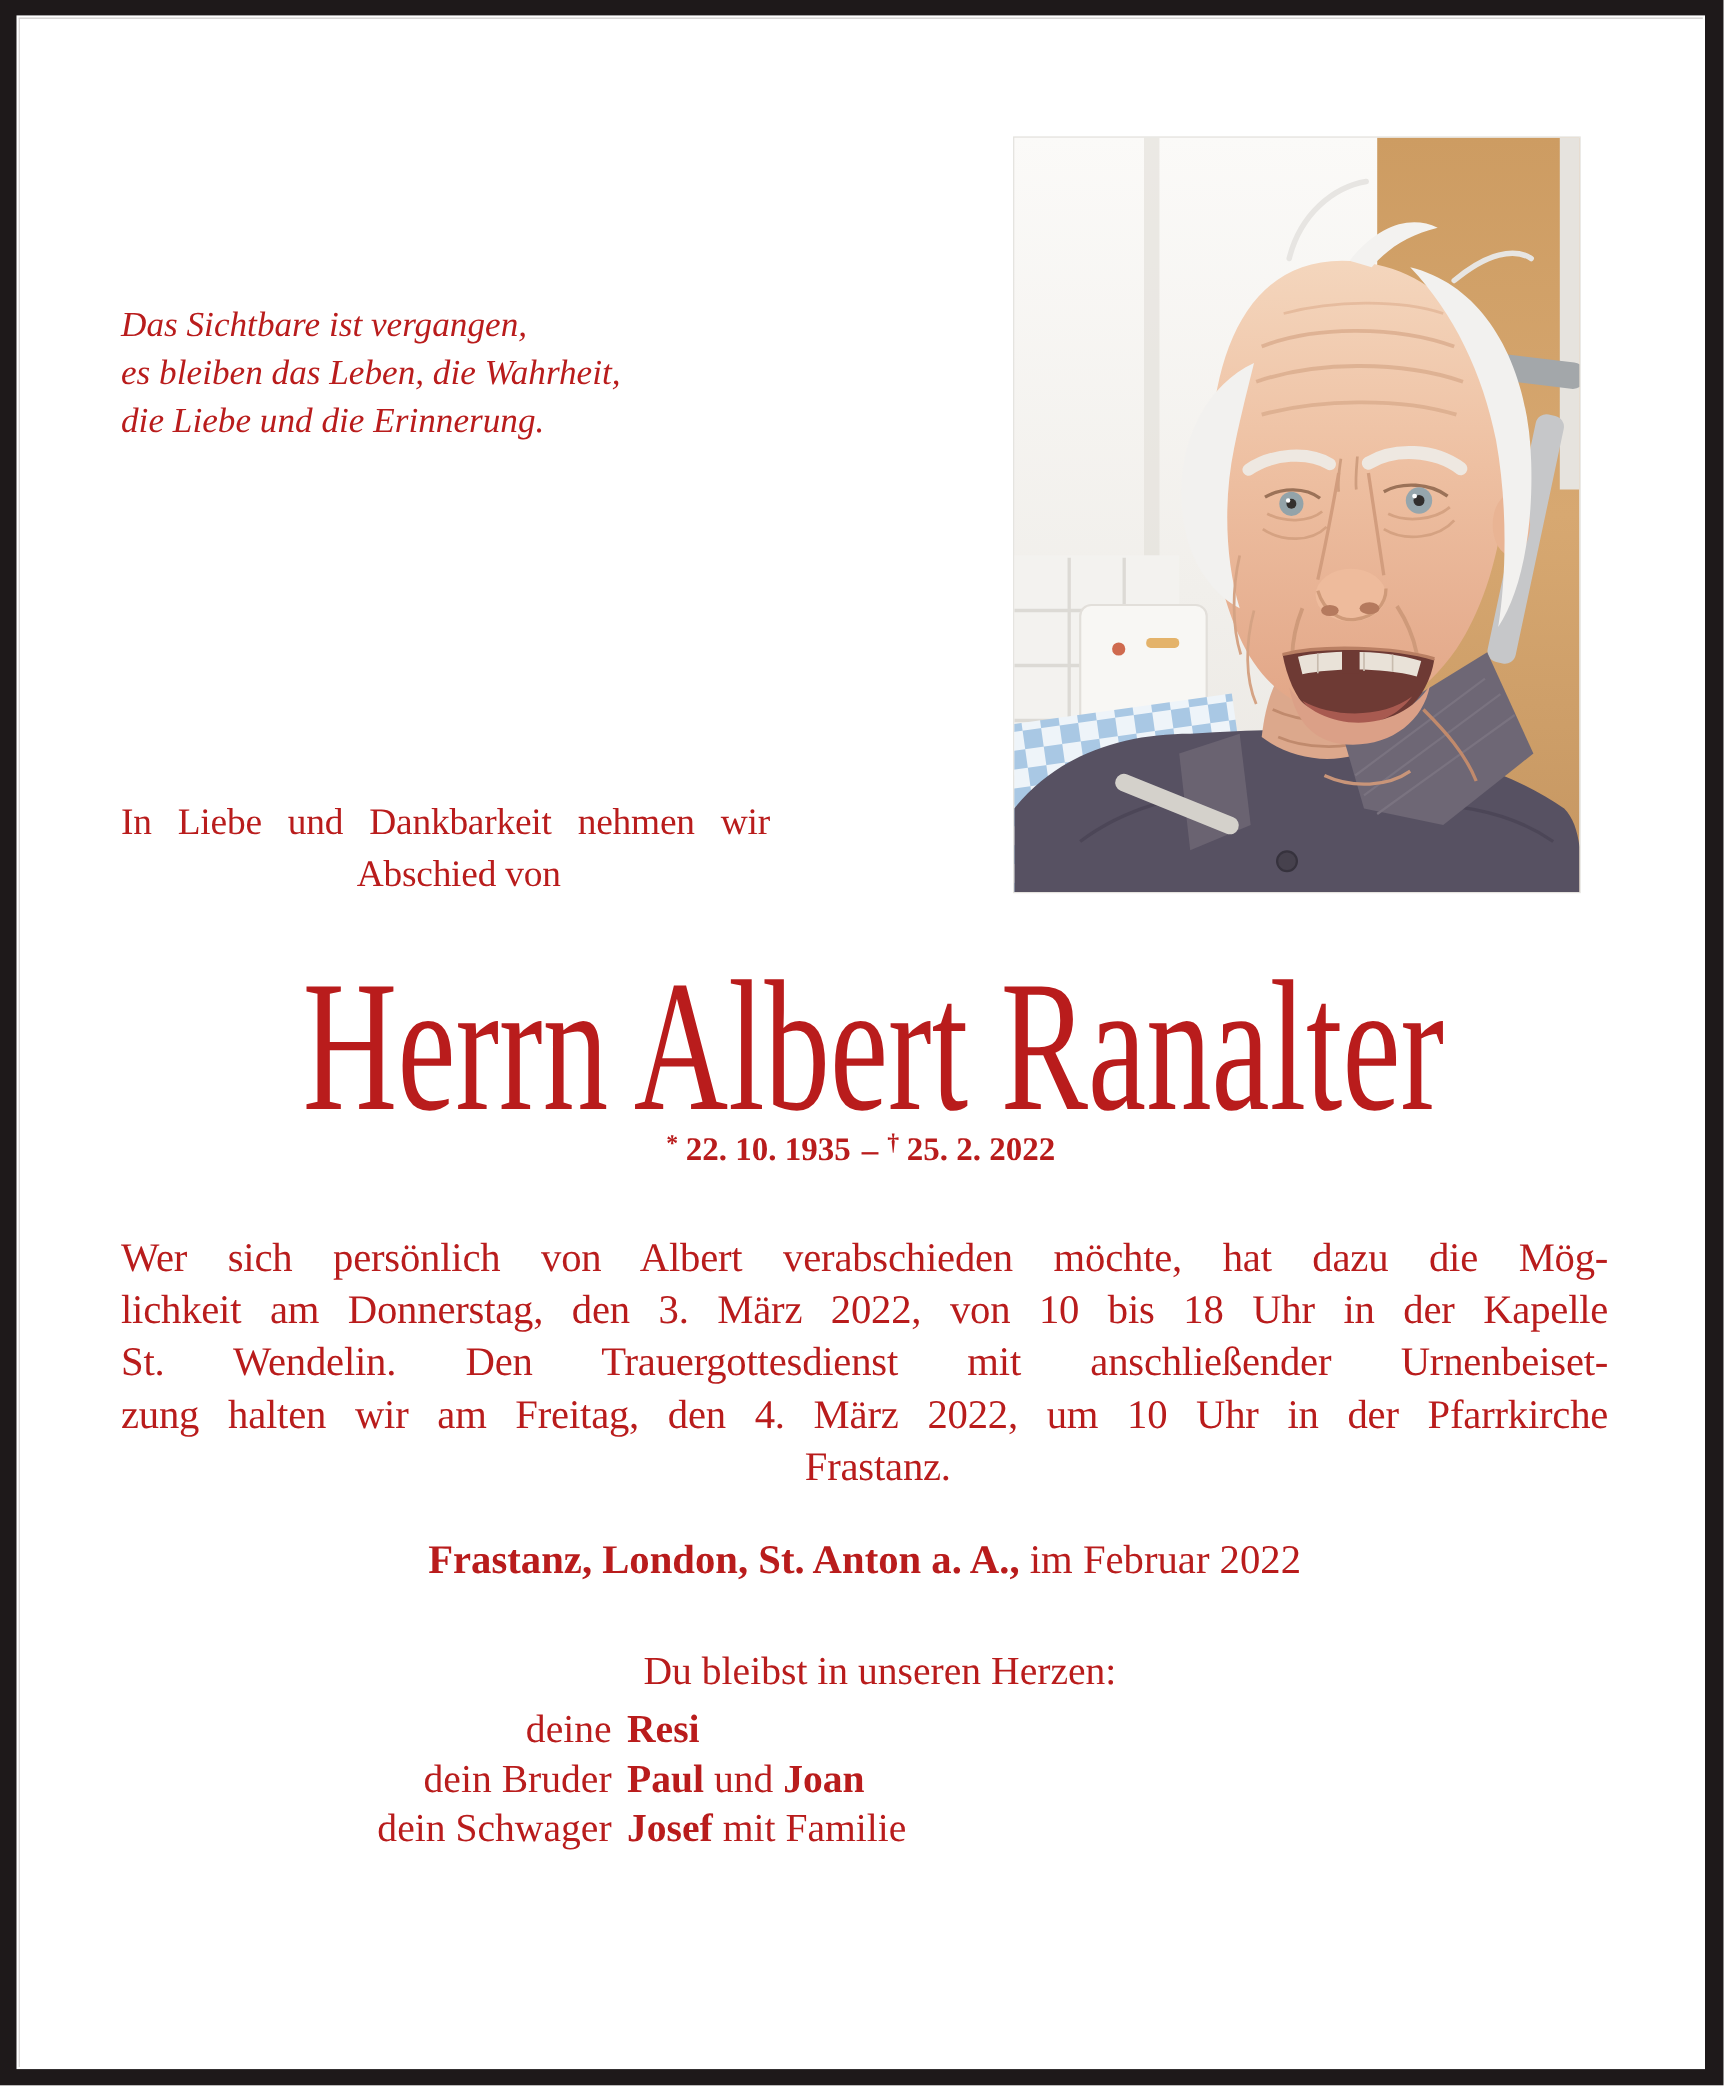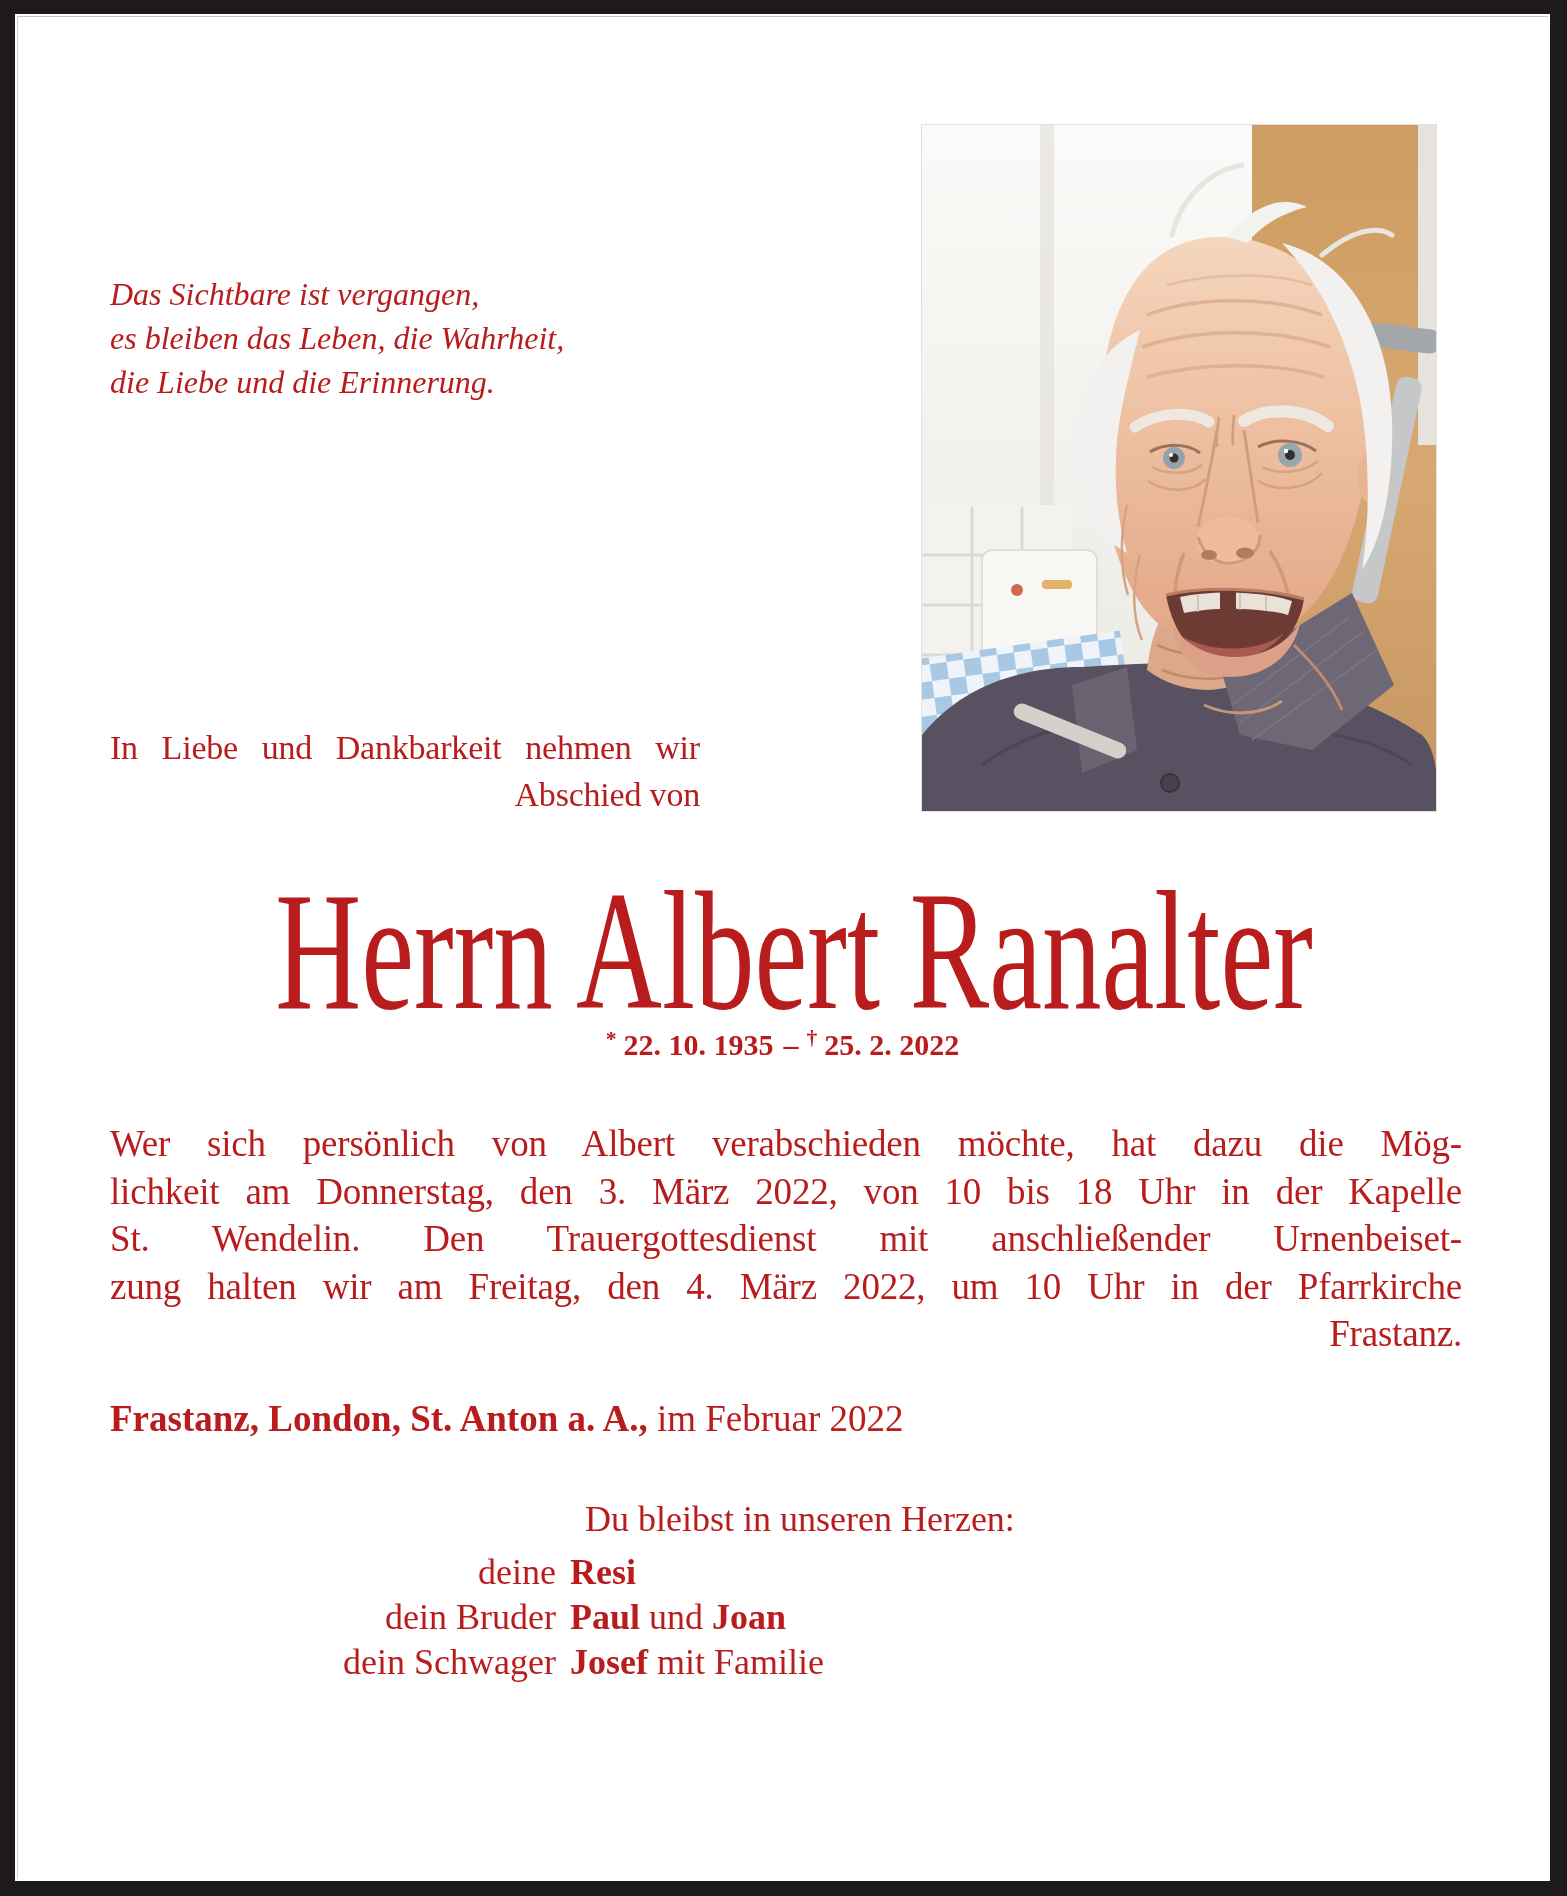--- a/index.html
+++ b/index.html
@@ -27,21 +27,21 @@
   .quote{
     position:absolute;left:95px;top:258px;width:600px;
     font-style:italic;font-size:32px;line-height:44px;
   }
   .intro{
     position:absolute;left:95px;top:710px;width:590px;
     font-size:34px;line-height:47px;
     letter-spacing:-0.2px;
   }
   .jline{display:block;text-align:justify;text-align-last:justify;}
-  .jline-last{display:block;text-align:right;margin-left:24px;}
+  .jline-last{display:block;text-align:center;margin-left:24px;}
 
   .name-line{
     position:absolute;left:12px;top:852px;width:100%;
     text-align:center;line-height:170px;white-space:nowrap;
   }
   .name-scale{
     display:inline-block;
     font-size:170px;font-weight:400;
     transform:scaleX(0.70);transform-origin:50% 50%;
   }
@@ -55,21 +55,21 @@
   .dates-dash{margin:0 8px 0 10px;}
 
   .announcement{
     position:absolute;left:95px;top:1106px;width:1352px;
     font-size:37px;line-height:47.5px;
     letter-spacing:-0.2px;
   }
 
   .dateline{
     position:absolute;left:95px;top:1382px;width:1352px;
-    font-size:37px;line-height:46px;
+    font-size:37px;line-height:46px;text-align:center;
   }
   .dateline-places{font-weight:bold;}
 
   .closing-heading{
     position:absolute;left:570px;top:1483px;
     font-size:36px;line-height:44px;
   }
   .mourners{
     position:absolute;left:95px;top:1536px;width:1352px;
     font-size:36px;line-height:45px;

